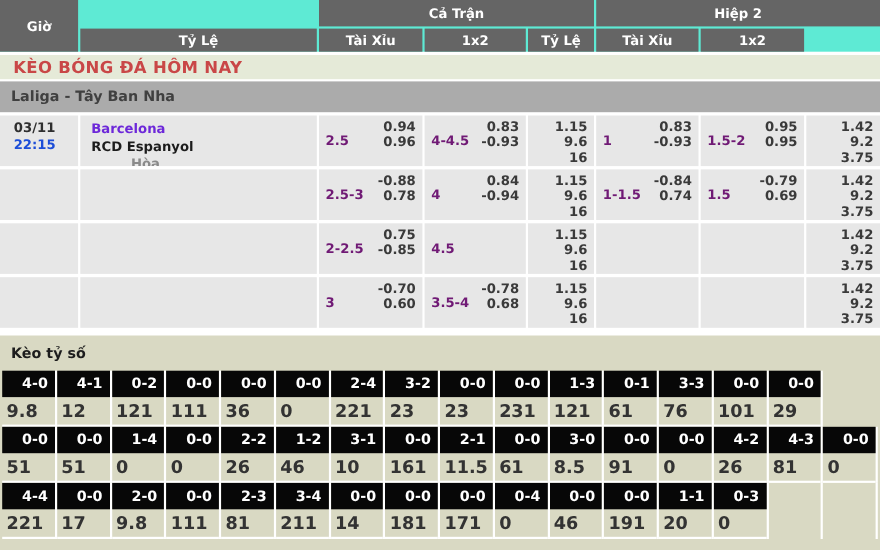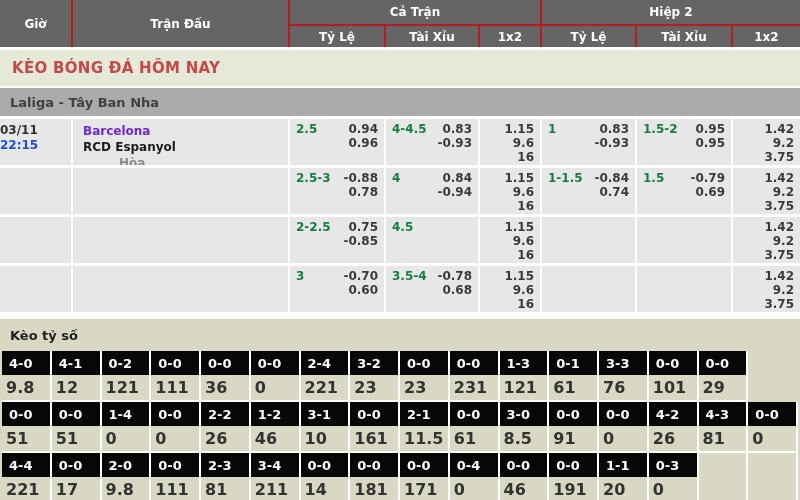--- a/index.html
+++ b/index.html
@@ -6,72 +6,71 @@
   body { background:#fff; }
   .page {
     width:800px; height:500px; overflow:hidden; background:#fff;
     font-family:"DejaVu Sans","Liberation Sans",sans-serif; font-weight:bold;
   }
   
   .tbl-header {
     display:grid;
     grid-template-columns:71px 215px 94px 92px 60px 93px 94px 67px;
     grid-template-rows:24px 21px;
-    gap:2px; background:#b91c1c;
+    gap:2px; background:#5eead4;
   }
   .hc { background:#656565; color:#fff; font-size:12px;
         display:flex; align-items:center; justify-content:center; }
   .hc.rowspan { grid-row:1/3; }
   .hc.ftspan { grid-column:3/6; }
   .hc.h1span { grid-column:6/9; }
   
-  .keo-bar { height:36px; margin-top:3px; background:#e5ead8; color:#c94747;
+  .keo-bar { height:22px; margin-top:3px; background:#e5ead8; color:#c94747;
              font-size:15px; display:flex; align-items:center; padding-left:12px;
              letter-spacing:.3px; }
   .league-bar { height:28px; margin-top:2px; background:#ababab; color:#404040;
                 font-size:13px; display:flex; align-items:center; padding-left:10px; }
   
   #odds-body { display:flex; flex-direction:column; gap:3px; margin-top:3px; background:#fff; }
   .odds-row {
     display:grid;
     grid-template-columns:71px 215px 94px 92px 60px 93px 94px 67px;
     gap:0 2px;
   }
   .cell { background:#e7e7e7; height:46px; font-size:12px; color:#3a3a3a; overflow:hidden; }
-  .time-cell { text-align:left; padding:4px 8px 0 0; line-height:15px; }
+  .time-cell { text-align:center; padding:4px 8px 0 0; line-height:15px; }
   .time-date { color:#2f2f2f; }
   .time-hour { color:#1d4ed8; }
   .match-cell { padding:4px 0 0 10px; line-height:16px; }
   .team-home { color:#6d28d9; }
   .team-away { color:#1c1c1c; }
   .team-draw { color:#8a8a8a;margin-left:36px; }
   .odds-cell { position:relative; padding:3px 6px 0 6px; }
-  .hcap { position:absolute; left:6px; top:3px; color:#15803d; }
+  .hcap { position:absolute; left:6px; top:16px; color:#701a75; }
   .vals { text-align:right; line-height:14px; }
   .vals div { line-height:14px; }
   .x2-cell { padding:3px 6px 0 0; text-align:right; line-height:14px; }
   .x2-cell div { line-height:14px; }
   
   .score-section { margin-top:7px; background:#d9d9c3; height:242px; padding-top:4px; }
   .score-title { color:#1d1d1d; font-size:13px; padding:5px 0 8px 10px; }
   .score-row { display:grid; grid-template-columns:repeat(16,1fr); padding:0 2px; }
   .score-cell { border-right:2px solid #fff; }
   .score-head { background:#070707; color:#fff; height:24px; font-size:13px;
-                display:flex; align-items:center; padding-left:7px; }
+                display:flex; align-items:center; padding-left:18px; }
   .score-val { height:27px; font-size:16px; color:#333;
                padding:3px 0 0 4px; border-bottom:2px solid #fff; }
 </style>
 </head>
 <body>
 
 <div class="page">
 
   <div class="tbl-header">
     <div class="hc rowspan">Giờ</div>
-    <div class="hc rowspan">Trận Đấu</div>
     <div class="hc ftspan">Cả Trận</div>
     <div class="hc h1span">Hiệp 2</div>
     <div class="hc">Tỷ Lệ</div>
     <div class="hc">Tài Xỉu</div>
     <div class="hc">1x2</div>
     <div class="hc">Tỷ Lệ</div>
     <div class="hc">Tài Xỉu</div>
     <div class="hc">1x2</div>
   </div>
 

